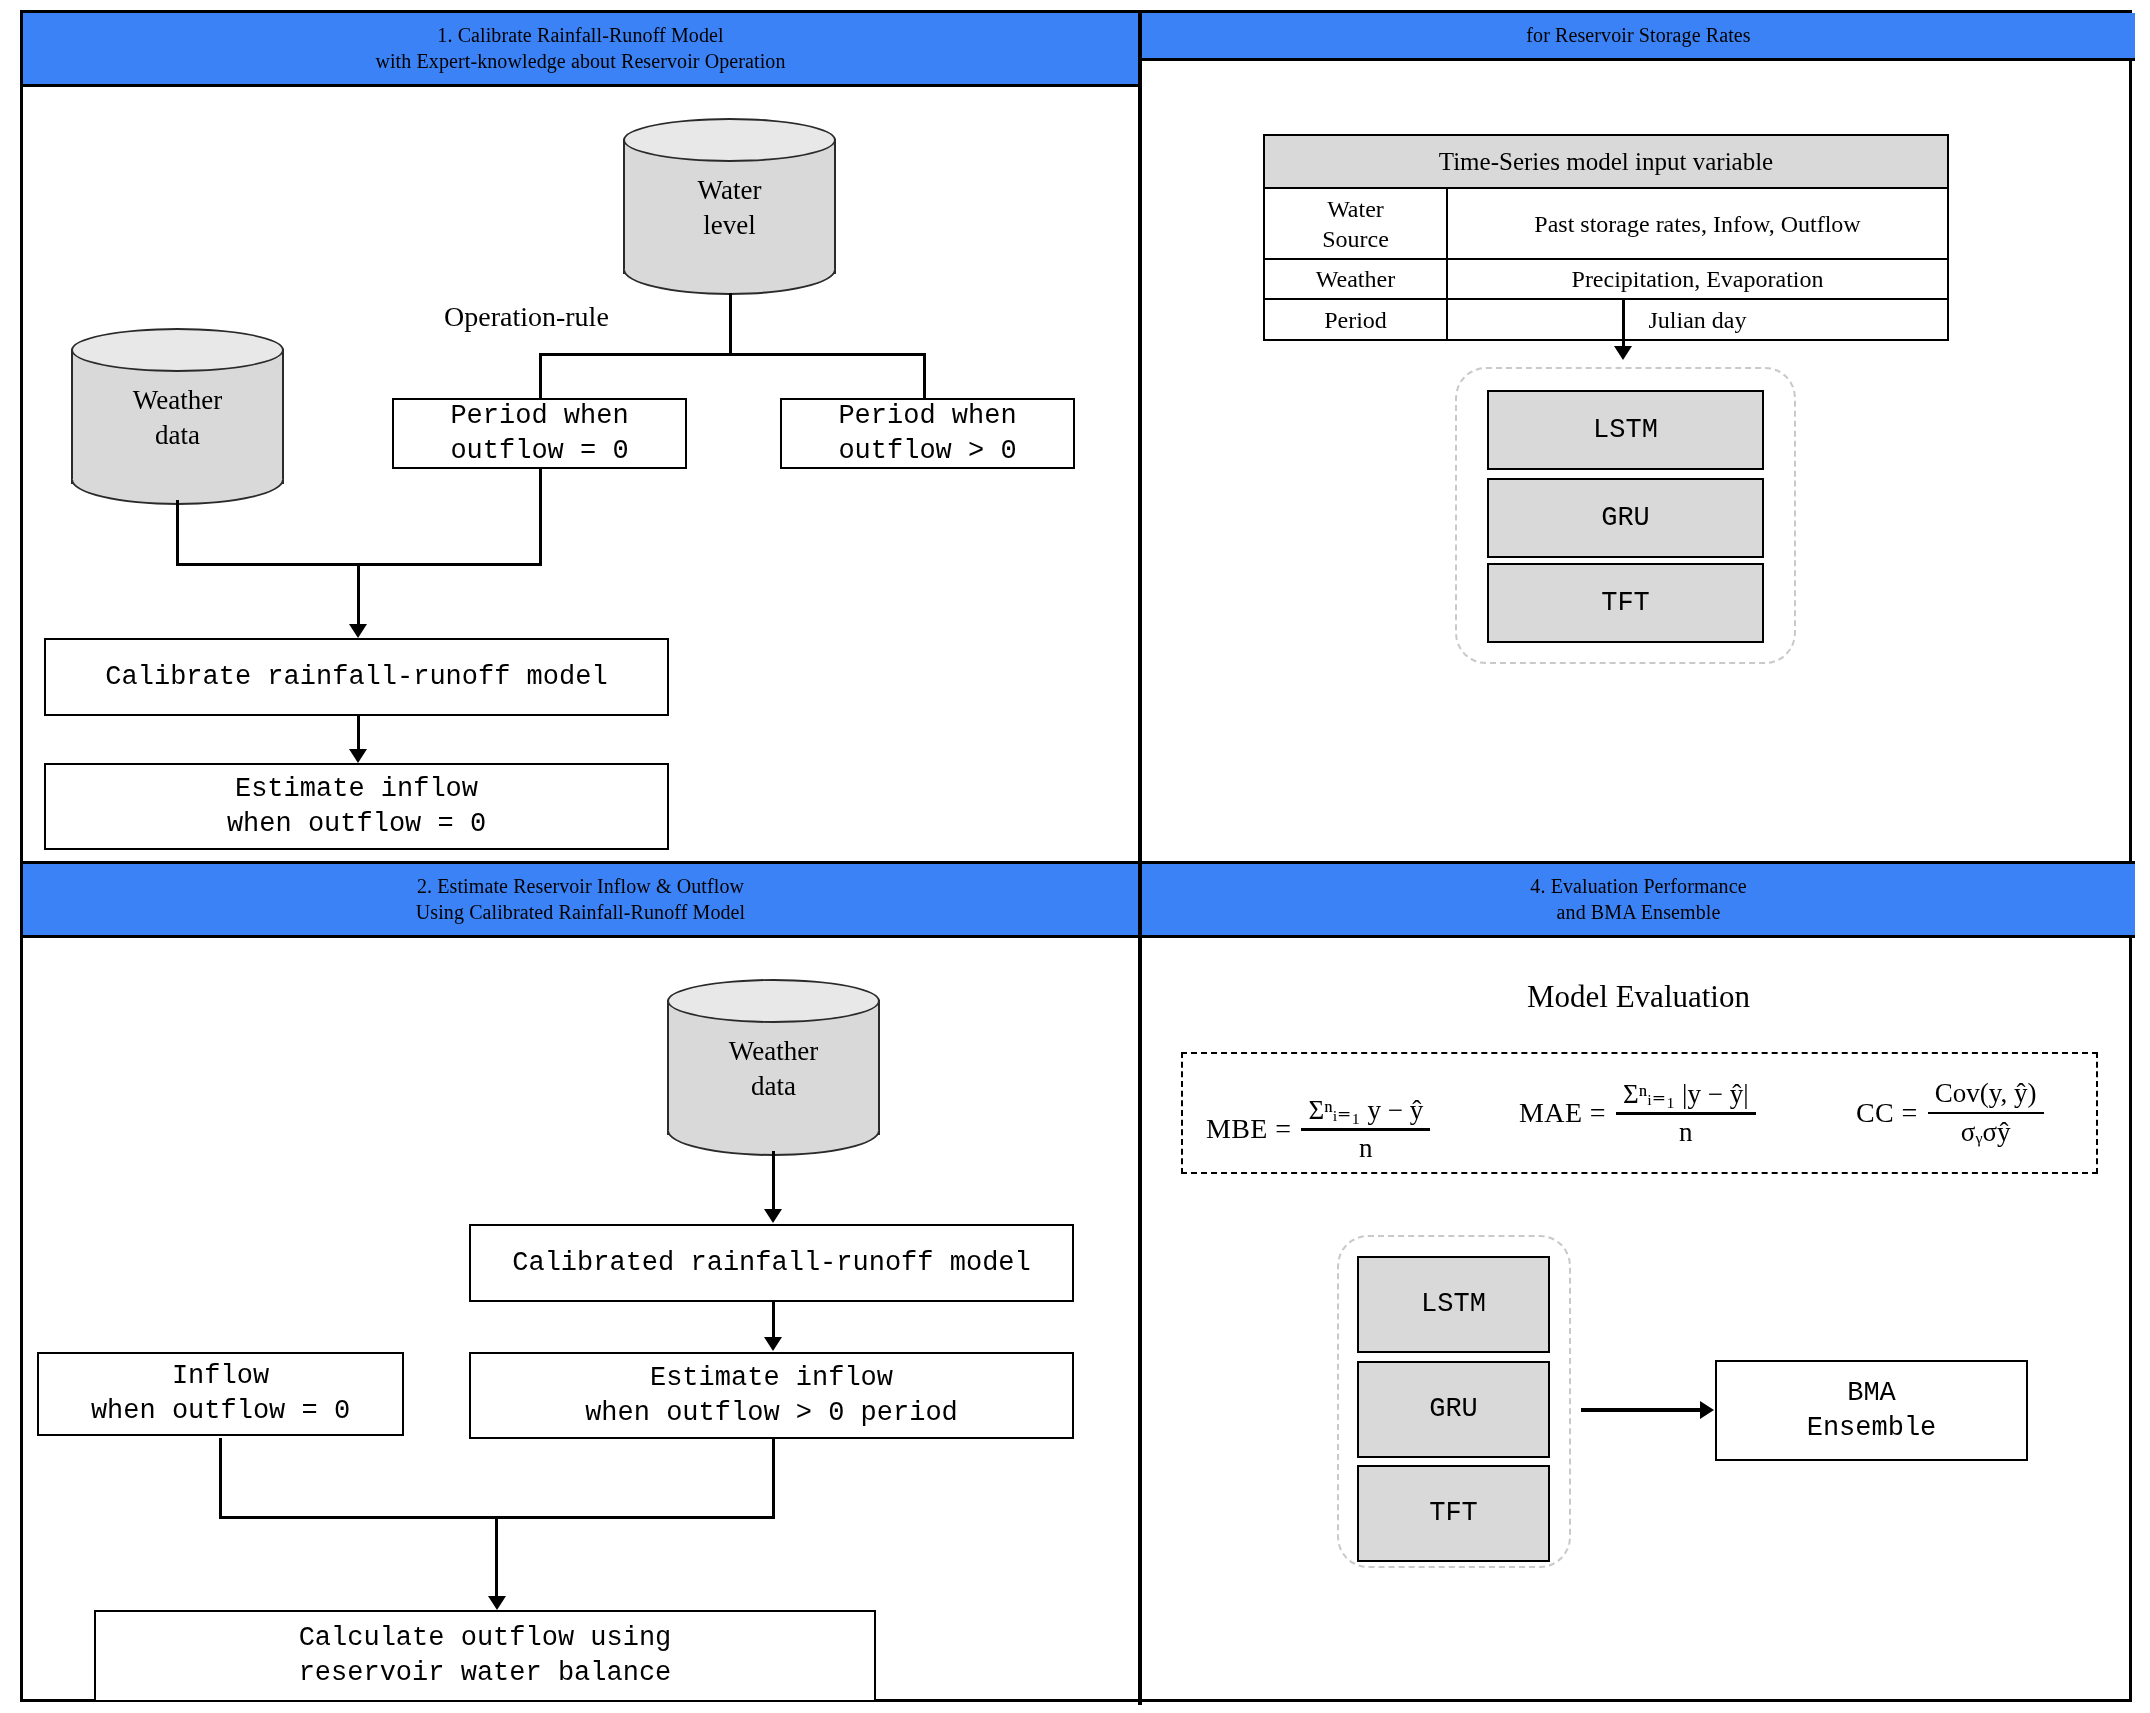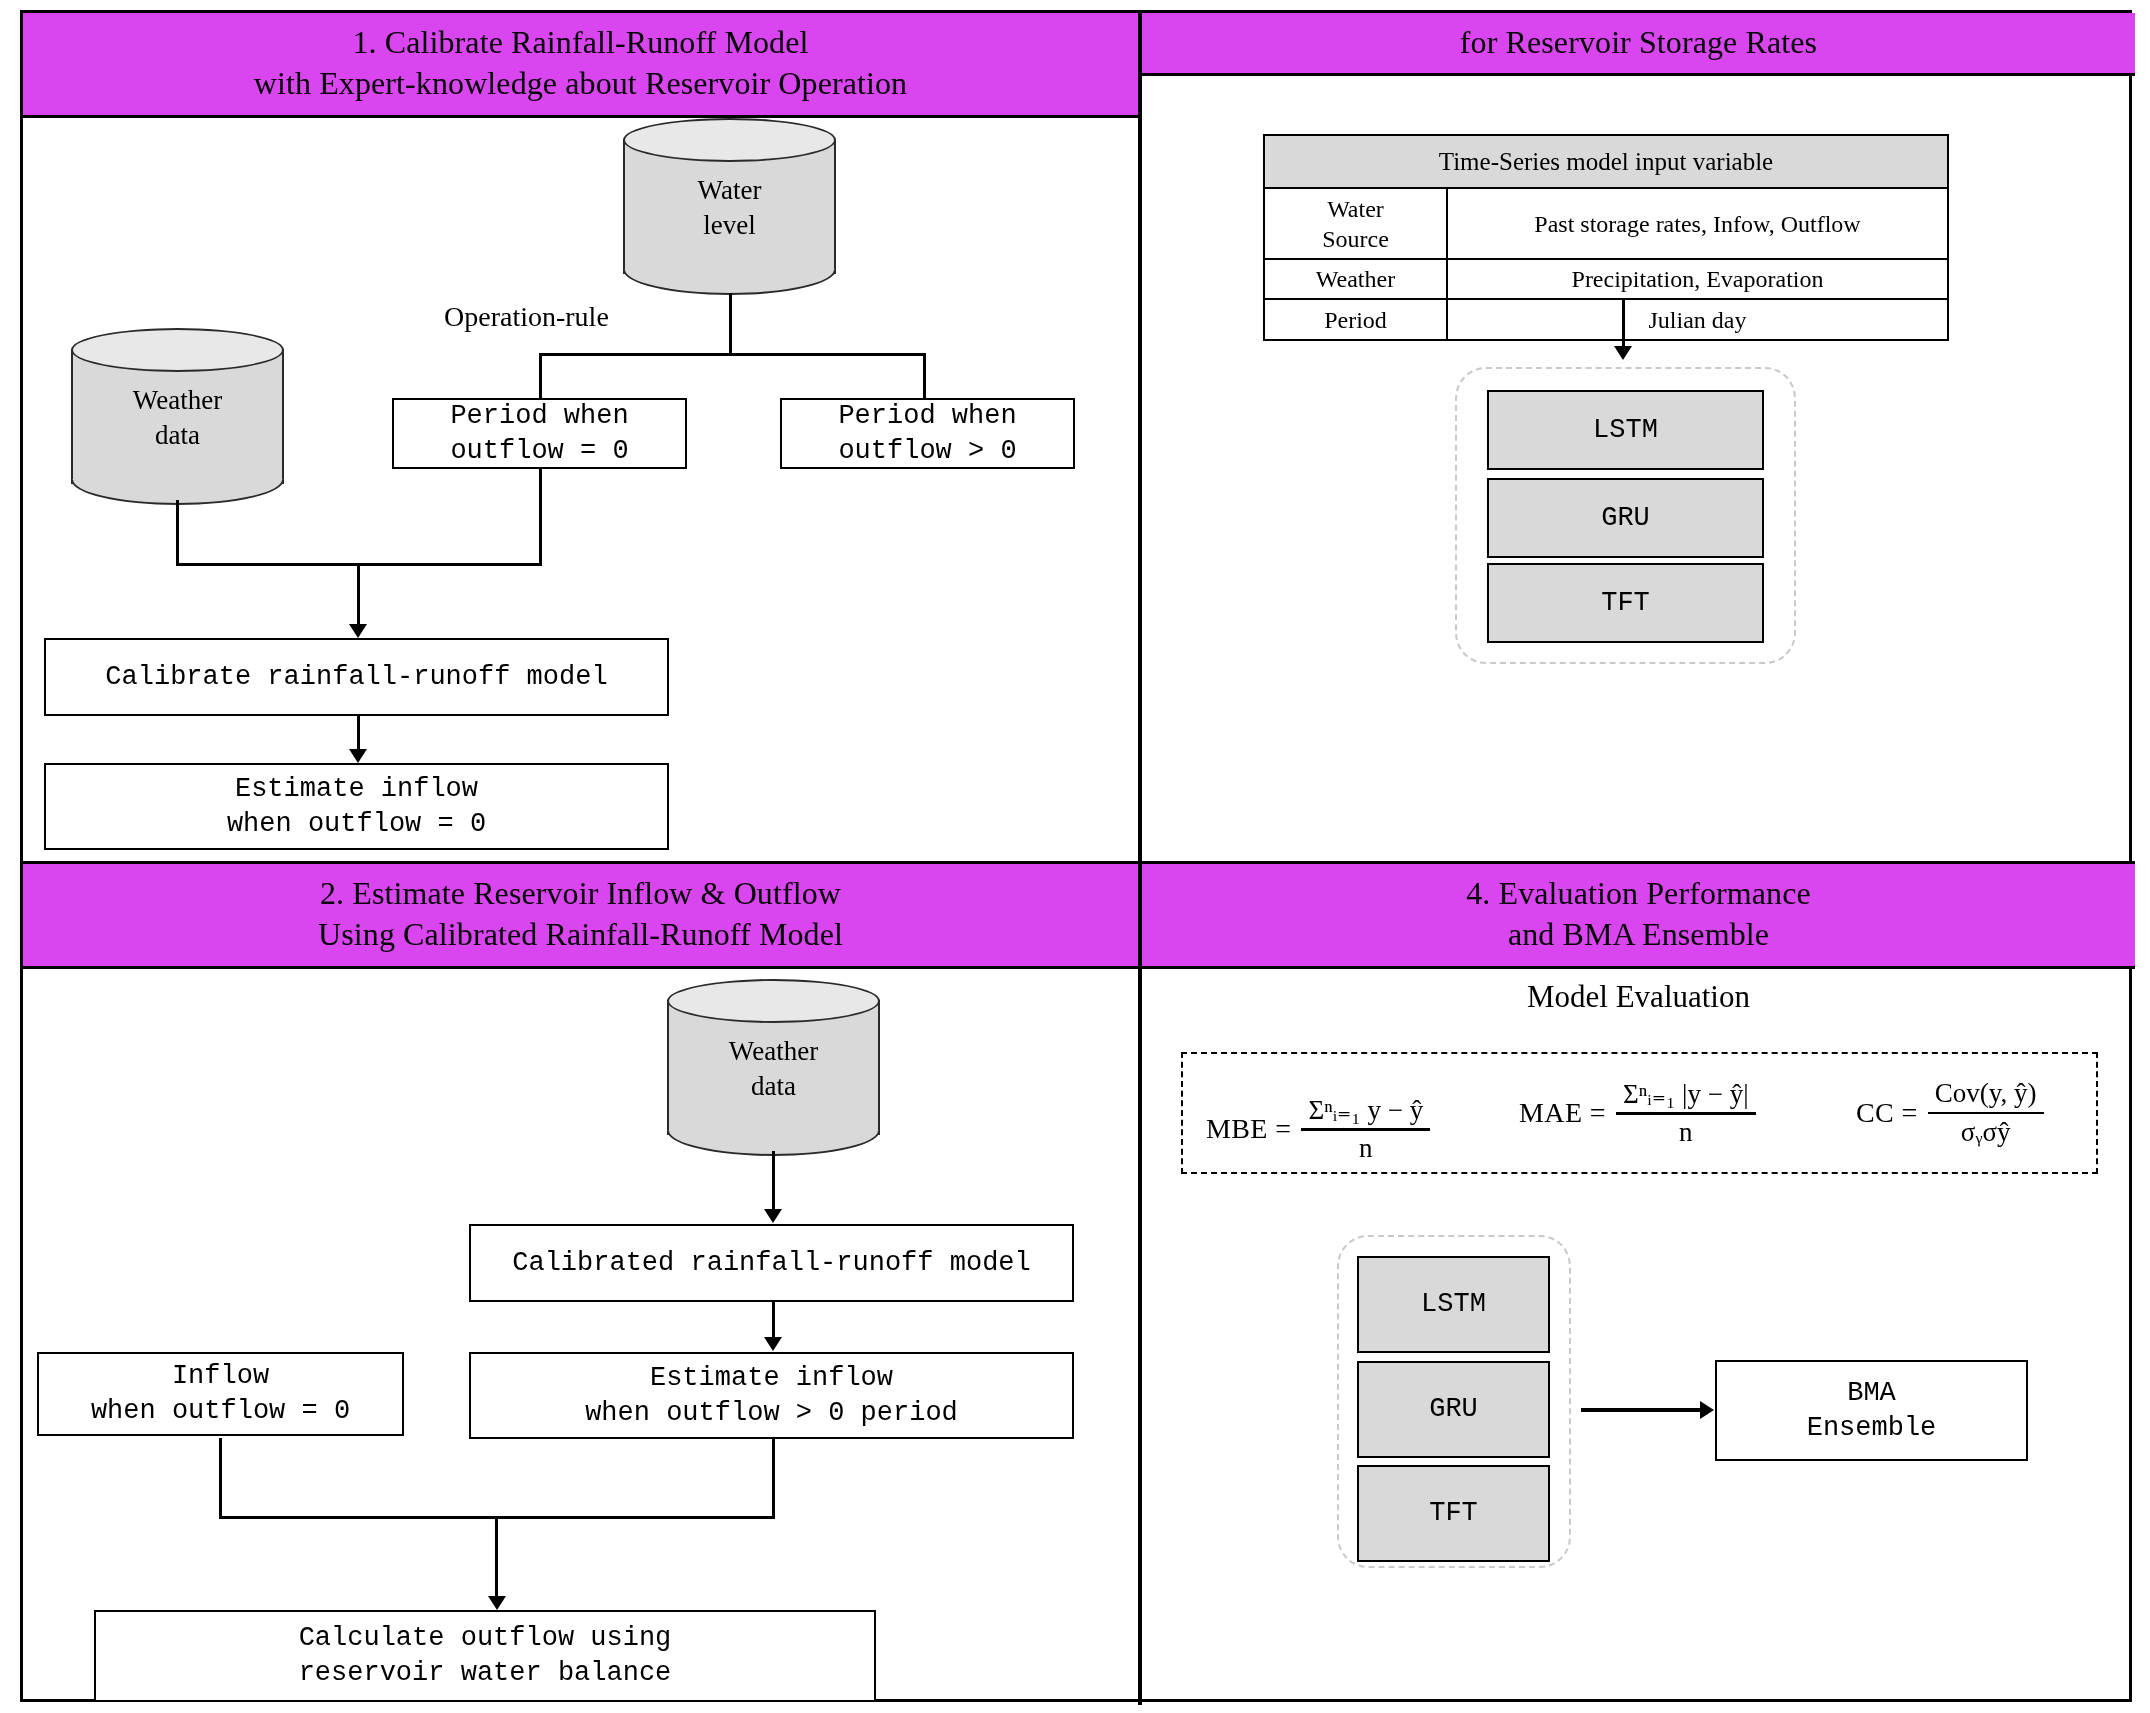--- a/index.html
+++ b/index.html
@@ -21,26 +21,26 @@
   .vdiv{position:absolute;left:1115px;top:0;width:3.6px;height:1692px;background:#000;}
 
   .quad{position:absolute;box-sizing:border-box;}
   .q1{left:0;   top:0;      width:1115px;height:848px;}
   .q3{left:1119px;top:0;    width:993px;height:848px;}
   .q2{left:0;   top:848px; width:1115px;height:843px;}
   .q4{left:1119px;top:848px;width:993px;height:843px;}
 
   .qhead{
     position:absolute;left:0;top:0;width:100%;
-    background:#d946ef;
+    background:#3b82f6;
     border-bottom:3.6px solid #000;
     border-top:3.6px solid #000;
     box-sizing:border-box;
     text-align:center;
-    font-size:32px;line-height:1.30;
+    font-size:20px;line-height:1.30;
     padding:8.5px 0 10px 0;
     letter-spacing:0.1px;
   }
   .q1 .qhead,.q3 .qhead{border-top:none;top:0;}
   .qbody{position:absolute;left:0;width:100%;}
   .q1 .qbody,.q3 .qbody{top:98px;height:750px;}
   .q2 .qbody,.q4 .qbody{top:104px;height:740px;}
 
   
   .node{

